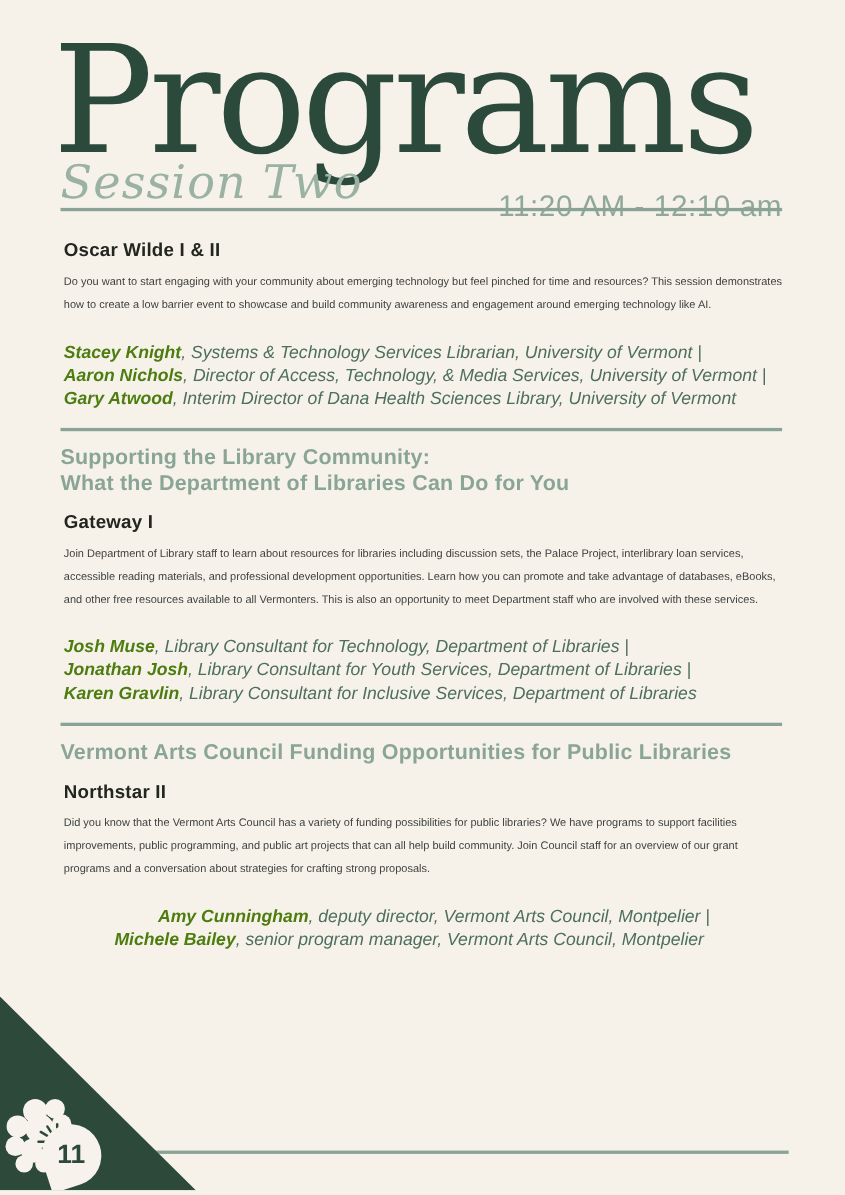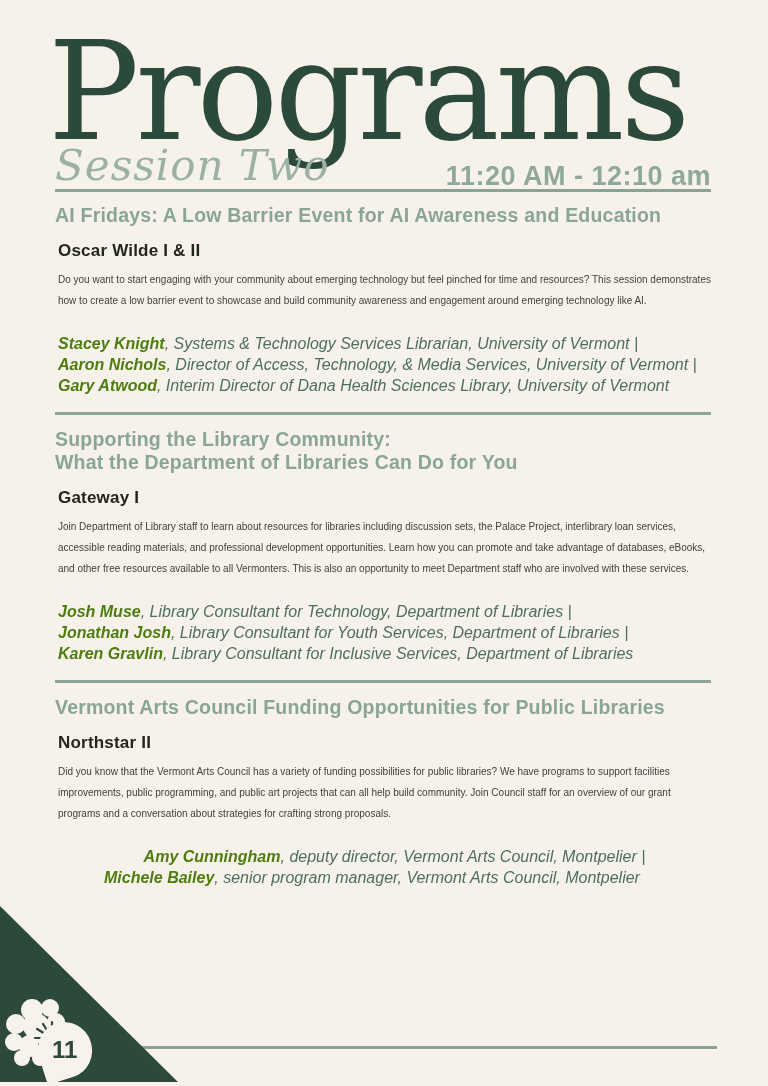--- a/index.html
+++ b/index.html
@@ -15,22 +15,22 @@
     font-family:"DejaVu Serif", serif; font-weight:400;
     font-size:136px; line-height:1; letter-spacing:-4px;
     color:#2b4a3c;
   }
   .script-sub {
     position:absolute; left:55px; top:141px;
     font-family:"DejaVu Serif", serif; font-style:italic;
     font-size:42px; color:#9bb2a3; letter-spacing:1px;
   }
   .time-label {
-    position:absolute; right:57px; top:161px;
-    font-size:27px; color:#8fa89a; letter-spacing:.5px; font-weight:700;
+    position:absolute; right:57px; top:172px;
+    font-size:27px; color:#8fa89a; letter-spacing:.5px; font-weight:400;
   }
   .header-rule {
     position:absolute; left:55px; top:189px; width:656px; height:3px;
     background:#8ba396;
   }
   
   .content {
     position:absolute; left:55px; top:204px; width:656px;
   }
   .s-title {
@@ -80,21 +80,20 @@
 
 <div class="page">
 
   <h1 class="big-title">Programs</h1>
   <div class="script-sub">Session Two</div>
   <div class="time-label">11:20 AM - 12:10 am</div>
   <div class="header-rule"></div>
 
   <main class="content">
   <section class="session">
-    <h2 class="s-title">AI Fridays: A Low Barrier Event for AI Awareness and Education</h2>
     <h3 class="s-loc">Oscar Wilde I &amp; II</h3>
     <p class="s-desc">Do you want to start engaging with your community about emerging technology but feel pinched for time and resources? This session demonstrates how to create a low barrier event to showcase and build community awareness and engagement around emerging technology like AI.</p>
     <div class="s-speakers">
           <div class="speaker-line"><span class="sp-name">Stacey Knight</span><span class="sp-role">, Systems &amp; Technology Services Librarian, University of Vermont |</span></div>
           <div class="speaker-line"><span class="sp-name">Aaron Nichols</span><span class="sp-role">, Director of Access, Technology, &amp; Media Services, University of Vermont |</span></div>
           <div class="speaker-line"><span class="sp-name">Gary Atwood</span><span class="sp-role">, Interim Director of Dana Health Sciences Library, University of Vermont</span></div>
         </div>
     <div class="s-divider"></div>
   </section>
 

